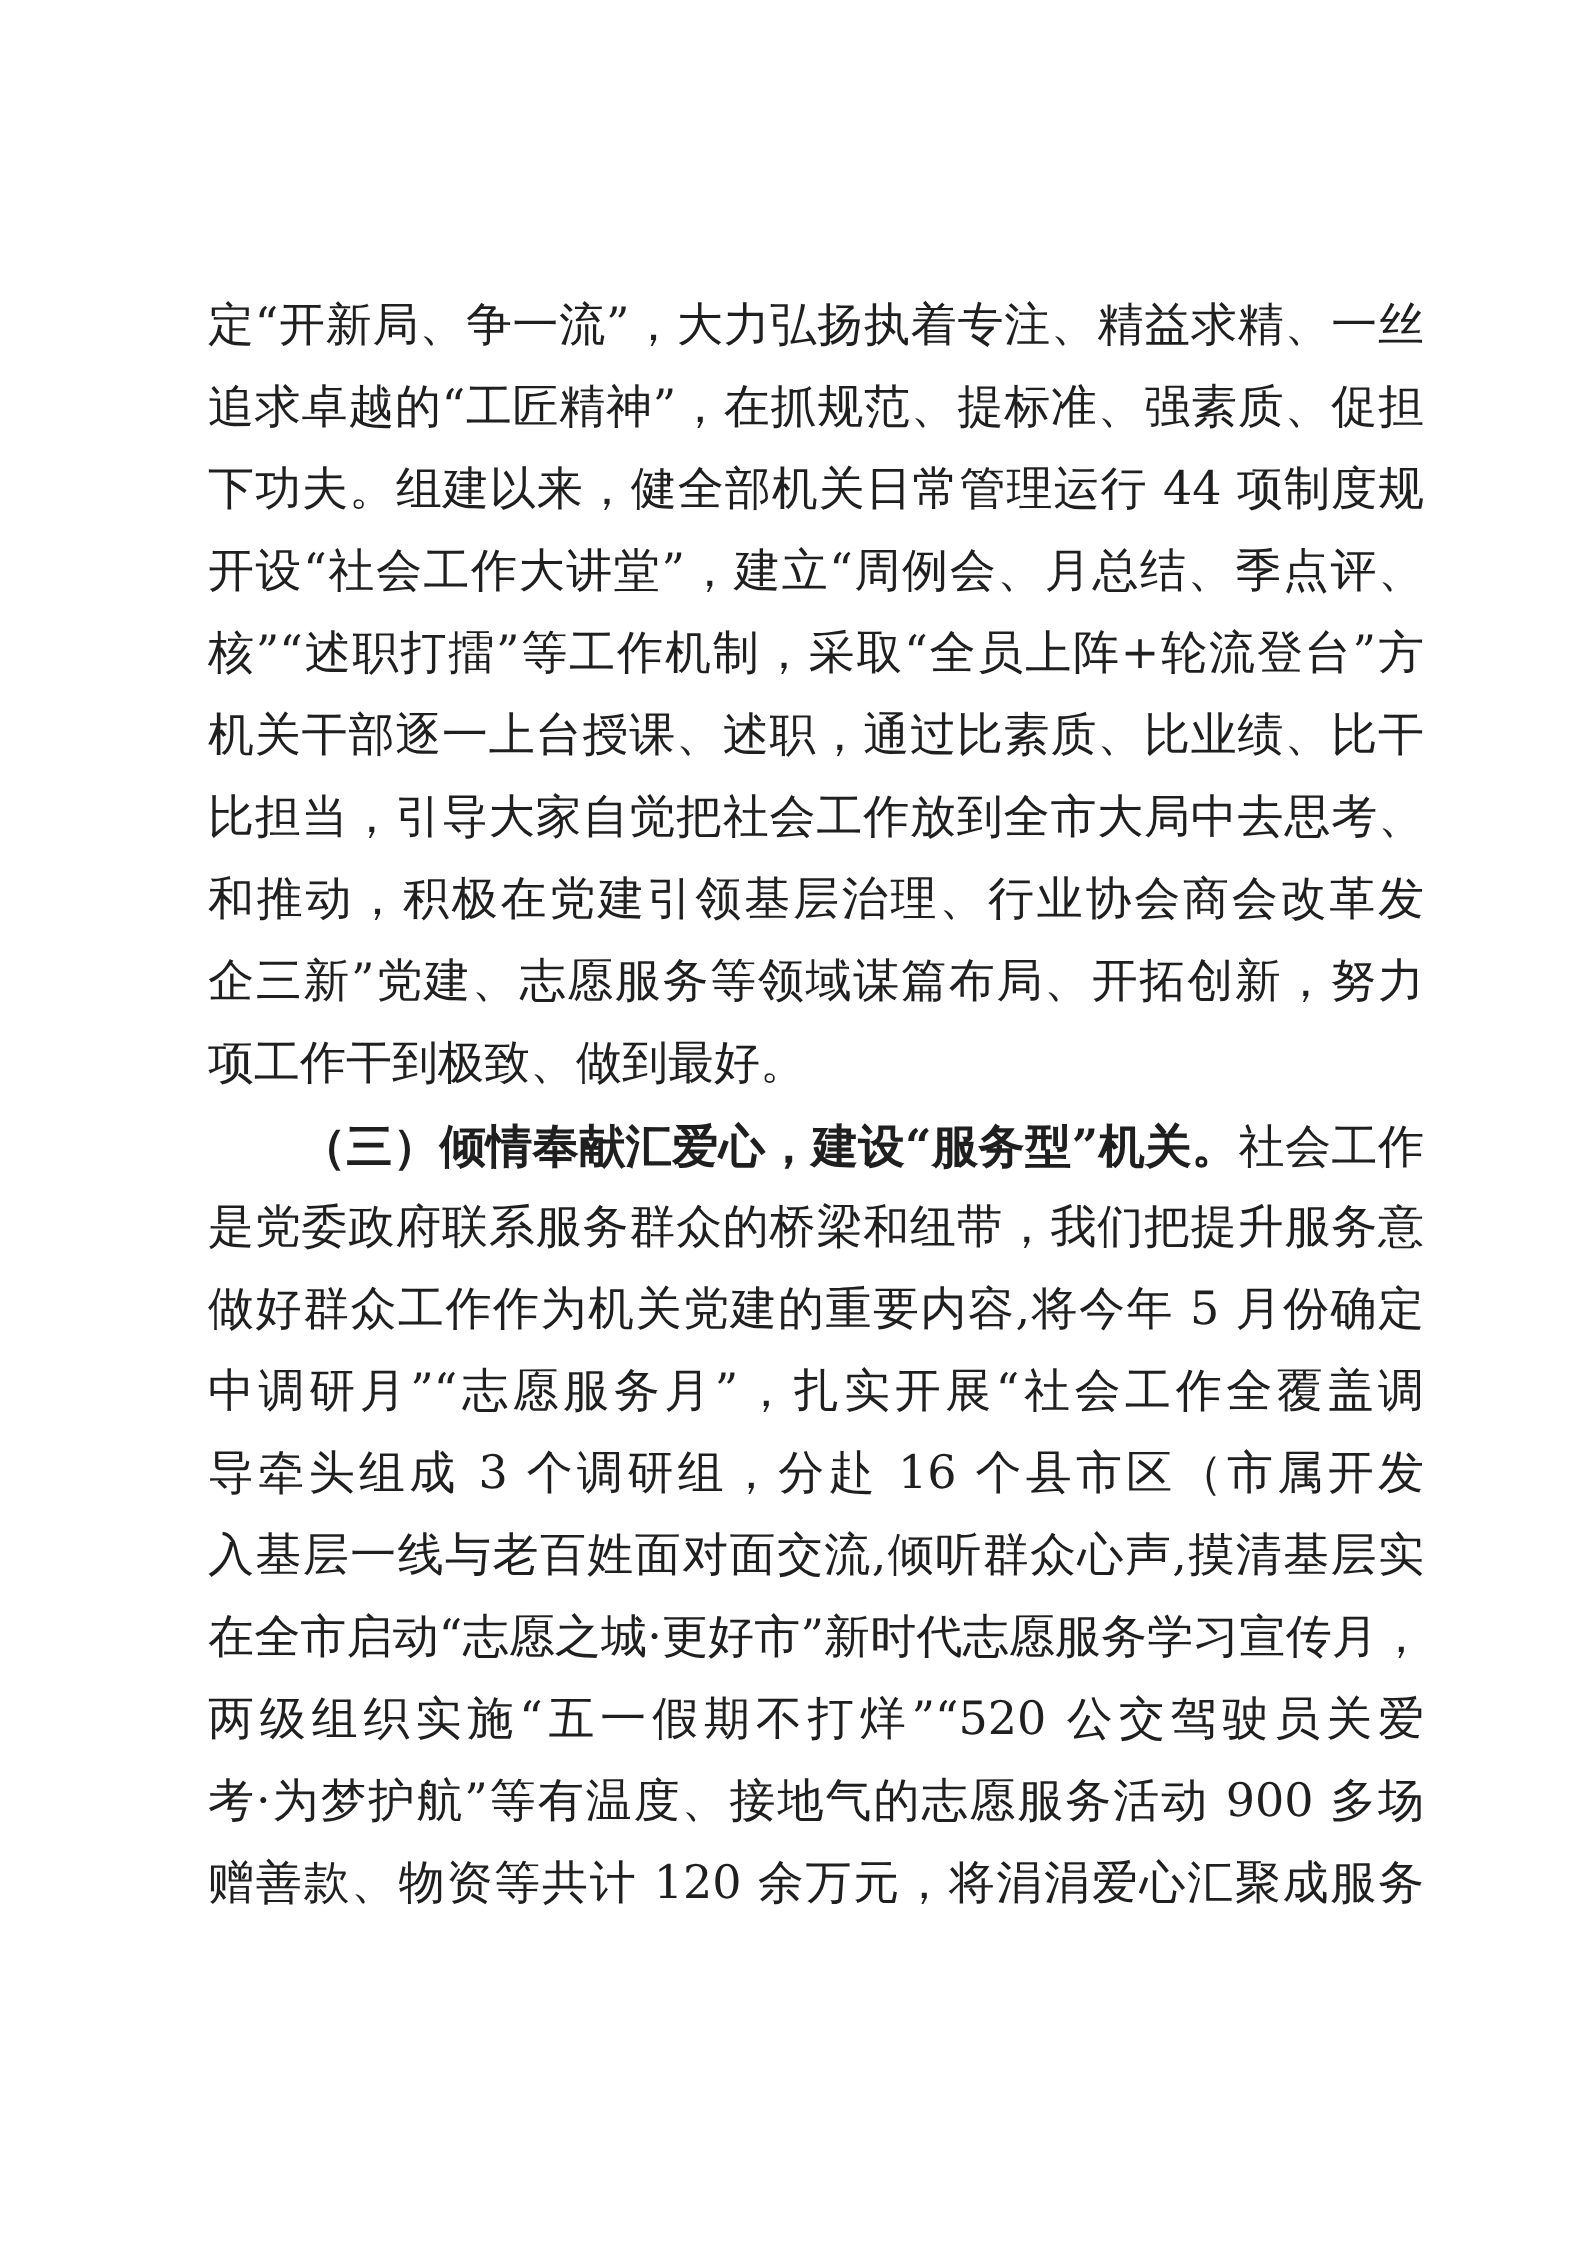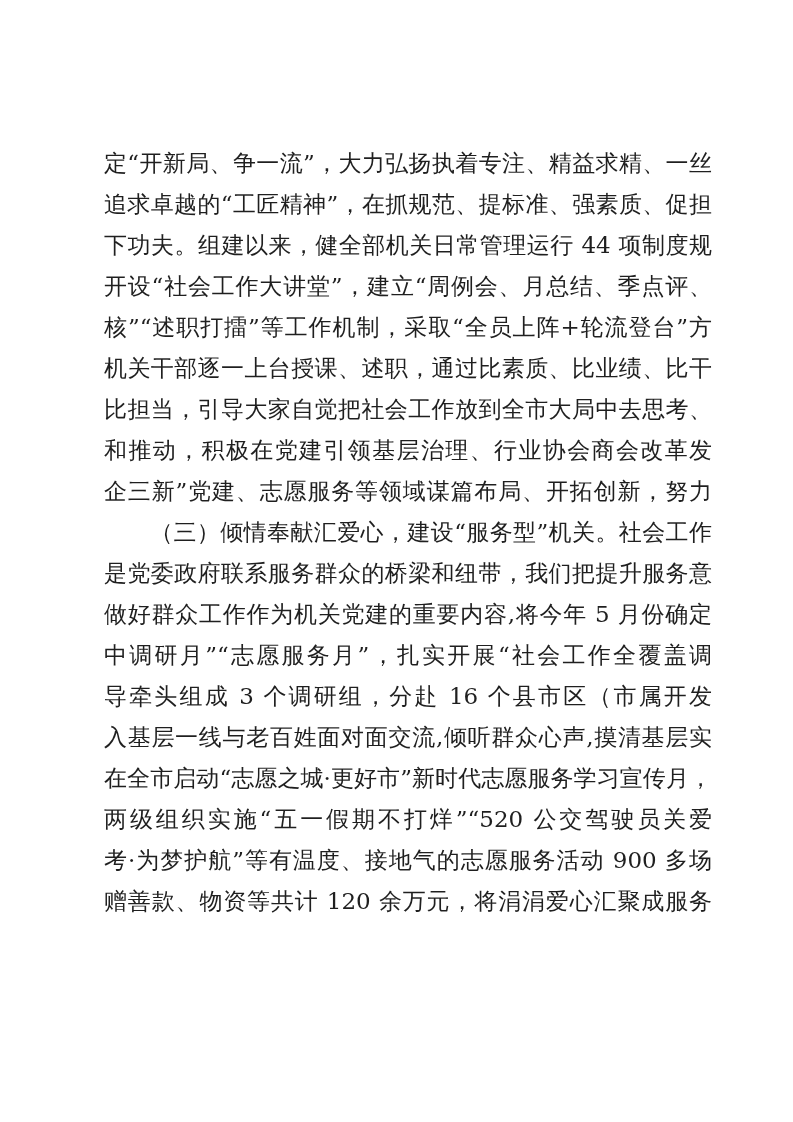--- a/index.html
+++ b/index.html
@@ -37,37 +37,38 @@
   }
   .line.no-just {
     text-align-last: left;
     white-space: normal;
     overflow: hidden;
   }
   .line.indent {
     text-indent: 2em;
   }
   .seg-bold {
-    font-weight: normal;
+    font-weight: bold;
   }
 </style>
 </head>
 <body>
 
 <div class="page">
   <div class="text-block" id="text-block" style="color: rgb(31, 31, 31);">
       <div class="line just"><span>定“开新局、争一流”，大力弘扬执着专注、精益求精、一丝不苟、</span></div>
       <div class="line just"><span>追求卓越的“工匠精神”，在抓规范、提标准、强素质、促担当上</span></div>
       <div class="line just"><span>下功夫。组建以来，健全部机关日常管理运行 44 项制度规范，</span></div>
       <div class="line just"><span>开设“社会工作大讲堂”，建立“周例会、月总结、季点评、年考</span></div>
       <div class="line just"><span>核”“述职打擂”等工作机制，采取“全员上阵+轮流登台”方式，让</span></div>
       <div class="line just"><span>机关干部逐一上台授课、述职，通过比素质、比业绩、比干劲、</span></div>
       <div class="line just"><span>比担当，引导大家自觉把社会工作放到全市大局中去思考、谋划</span></div>
       <div class="line just"><span>和推动，积极在党建引领基层治理、行业协会商会改革发展、“两</span></div>
       <div class="line just"><span>企三新”党建、志愿服务等领域谋篇布局、开拓创新，努力把各</span></div>
+      <div class="line no-just"><span>项工作干到极致、做到最好。</span></div>
       <div class="line just indent"><span class="seg-bold">（三）倾情奉献汇爱心，建设“服务型”机关。</span><span>社会工作部</span></div>
       <div class="line just"><span>是党委政府联系服务群众的桥梁和纽带，我们把提升服务意识、</span></div>
       <div class="line just"><span>做好群众工作作为机关党建的重要内容,将今年 5 月份确定为“集</span></div>
       <div class="line just"><span>中调研月”“志愿服务月”，扎实开展“社会工作全覆盖调研”，部领</span></div>
       <div class="line just"><span>导牵头组成 3 个调研组，分赴 16 个县市区（市属开发区），深</span></div>
       <div class="line just"><span>入基层一线与老百姓面对面交流,倾听群众心声,摸清基层实情;</span></div>
       <div class="line just"><span>在全市启动“志愿之城·更好市”新时代志愿服务学习宣传月，市县</span></div>
       <div class="line just"><span>两级组织实施“五一假期不打烊”“520 公交驾驶员关爱日”“爱心送</span></div>
       <div class="line just"><span>考·为梦护航”等有温度、接地气的志愿服务活动 900 多场次，捐</span></div>
       <div class="line just"><span>赠善款、物资等共计 120 余万元，将涓涓爱心汇聚成服务群众、</span></div>

